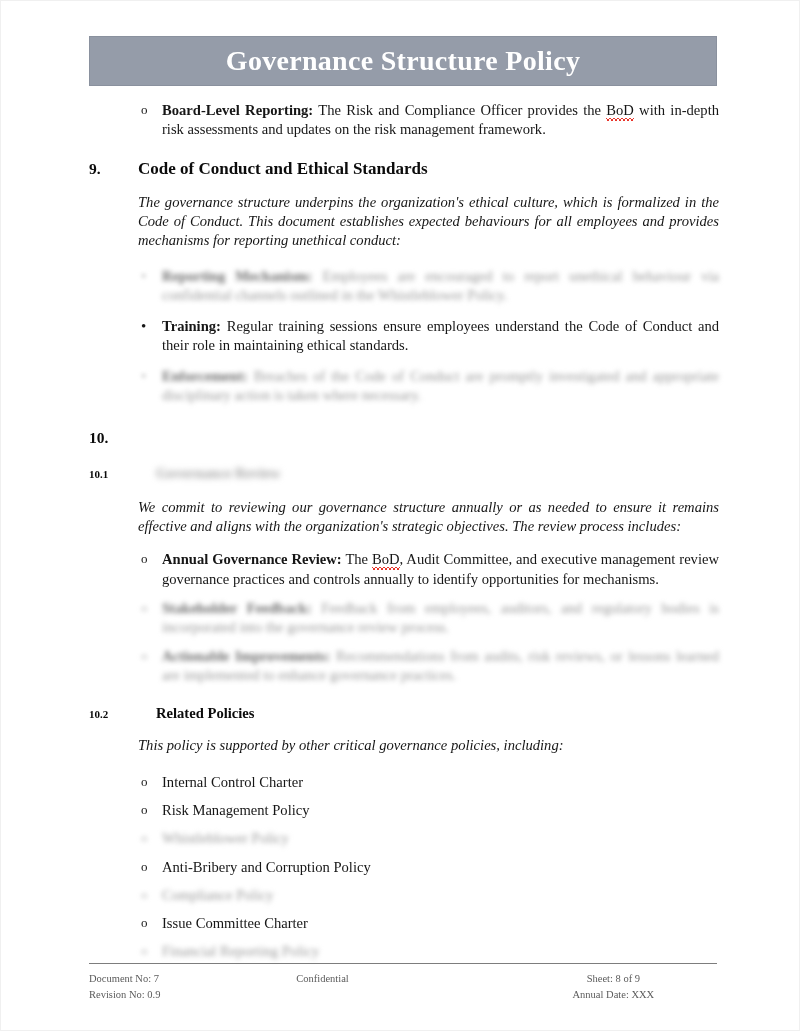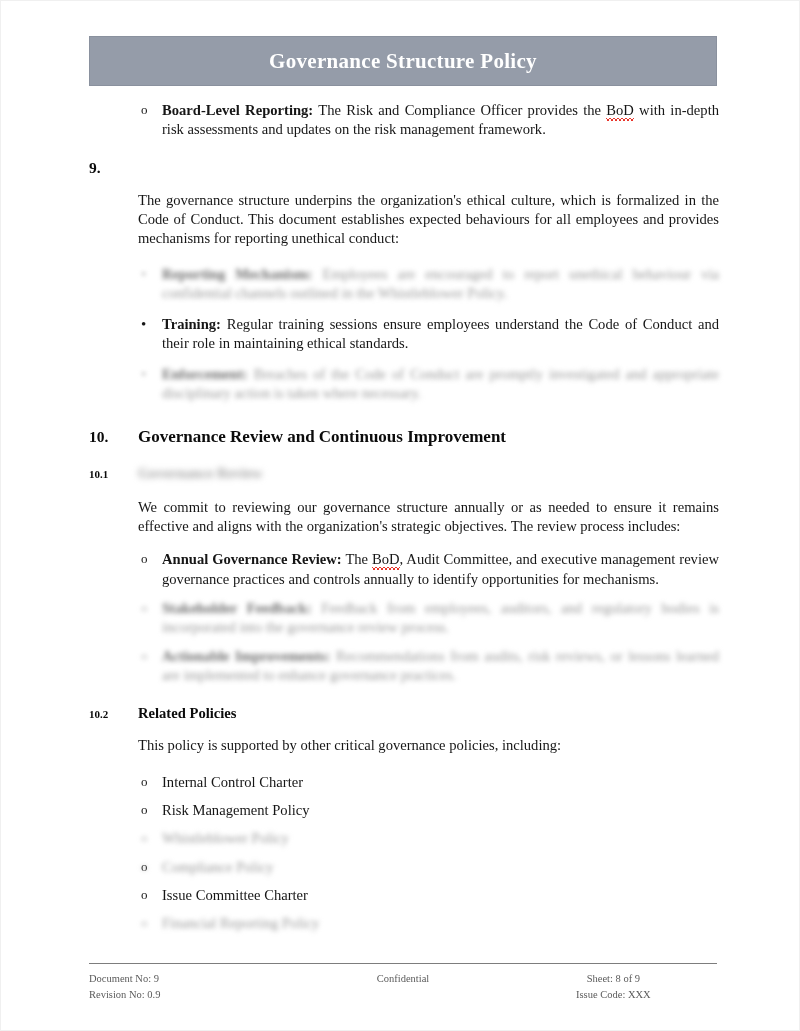--- a/index.html
+++ b/index.html
@@ -31,40 +31,41 @@
     background: #959ca9;
     border: 1px solid #8a919e;
     box-sizing: border-box;
     display: flex;
     align-items: center;
     justify-content: center;
   }
   .banner-title {
     font-family: "Liberation Serif", "DejaVu Serif", serif;
     font-weight: bold;
-    font-size: 21px;
+    font-size: 28px;
     color: #ffffff;
     letter-spacing: 0.3px;
   }
   
   .content {
     position: absolute;
     left: 88px;
     top: 100px;
     width: 630px;
   }
   p, ul, li, h2, h3 {
     margin: 0;
     padding: 0;
   }
   .para {
     font-size: 14.6px;
     line-height: 1.31;
     text-align: justify;
     color: #161616;
+    font-style: italic;
   }
   .indent {
     margin-left: 49px;
   }
 
   
   .section-h {
     display: flex;
     align-items: baseline;
     font-weight: bold;
@@ -84,20 +85,21 @@
     font-weight: bold;
     color: #0b0b0b;
   }
   .sub-h .num {
     width: 49px;
     flex: 0 0 49px;
     font-size: 11px;
   }
   .sub-h .txt {
     font-size: 14.6px;
+    margin-left: 18px;
   }
 
   
   .list {
     list-style: none;
     margin-left: 49px;
   }
   .list li {
     position: relative;
     padding-left: 24px;
@@ -171,21 +173,21 @@
     line-height: 1.48;
     color: #5b5b5b;
     font-family: "Liberation Serif", "DejaVu Serif", serif;
   }
   .footer-row {
     display: flex;
     justify-content: space-between;
     align-items: baseline;
   }
   .footer .col-l { text-align: left; width: 33%; }
-  .footer .col-c { text-align: center; width: 34%; }
+  .footer .col-c { width: 34%; }
   .footer .col-r { text-align: center; width: 33%; }
 
   .sp-10 { height: 10px; }
   .sp-14 { height: 14px; }
   .sp-16 { height: 16px; }
   .sp-18 { height: 18px; }
   .sp-20 { height: 20px; }
   .sp-24 { height: 24px; }
 </style>
 </head>
@@ -203,20 +205,21 @@
       <li>
         <span class="marker">o</span>
         <b>Board-Level Reporting:</b><span> The Risk and Compliance Officer provides the </span><span class="squiggle">BoD</span><span> with in-depth risk assessments and updates on the risk management framework.</span>
       </li>
     </ul>
 
     <div class="sp-20"></div>
 
     <div class="section-h">
       <span class="num">9.</span>
+      <span class="txt">Code of Conduct and Ethical Standards</span>
     </div>
 
     <div class="sp-14"></div>
 
     <p class="para indent">The governance structure underpins the organization's ethical culture, which is formalized in the Code of Conduct. This document establishes expected behaviours for all employees and provides mechanisms for reporting unethical conduct:</p>
 
     <div class="sp-16"></div>
 
     <ul class="list disc">
       <li class="redacted">
@@ -230,21 +233,20 @@
       <li class="redacted" style="margin-top:12px;">
         <span class="marker">•</span>
         <span class="blurred"><b>Enforcement:</b><span> Breaches of the Code of Conduct are promptly investigated and appropriate disciplinary action is taken where necessary.</span></span>
       </li>
     </ul>
 
     <div class="sp-24"></div>
 
     <div class="section-h">
       <span class="num">10.</span>
-      <span class="txt">Governance Review and Continuous Improvement</span>
     </div>
 
     <div class="sp-18"></div>
 
     <div class="sub-h">
       <span class="num">10.1</span>
       <span class="txt blur-heading">Governance Review</span>
     </div>
 
     <div class="sp-16"></div>
@@ -289,43 +291,44 @@
       <li style="margin-top:9px;">
         <span class="marker">o</span>
         <span>Risk Management Policy</span>
       </li>
       <li class="redacted" style="margin-top:9px;">
         <span class="marker">o</span>
         <span class="blurred">Whistleblower Policy</span>
       </li>
       <li style="margin-top:9px;">
         <span class="marker">o</span>
+        <span>Anti-Bribery and Corruption Policy</span>
       </li>
       <li class="redacted" style="margin-top:9px;">
         <span class="marker">o</span>
         <span class="blurred">Compliance Policy</span>
       </li>
       <li style="margin-top:9px;">
         <span class="marker">o</span>
         <span>Issue Committee Charter</span>
       </li>
       <li class="redacted" style="margin-top:9px;">
         <span class="marker">o</span>
         <span class="blurred">Financial Reporting Policy</span>
       </li>
     </ul>
 
   </div>
 
   <div class="footer">
     <div class="footer-row">
-      <span class="col-l">Document No: 9</span>
+      <span class="col-l">Document No: 7</span>
       <span class="col-c">Confidential</span>
       <span class="col-r">Sheet: 8 of 9</span>
     </div>
     <div class="footer-row">
       <span class="col-l">Revision No: 0.9</span>
       <span class="col-c"></span>
-      <span class="col-r">Issue Code: XXX</span>
+      <span class="col-r">Annual Date: XXX</span>
     </div>
   </div>
 
 </div>
 
 </body></html>

